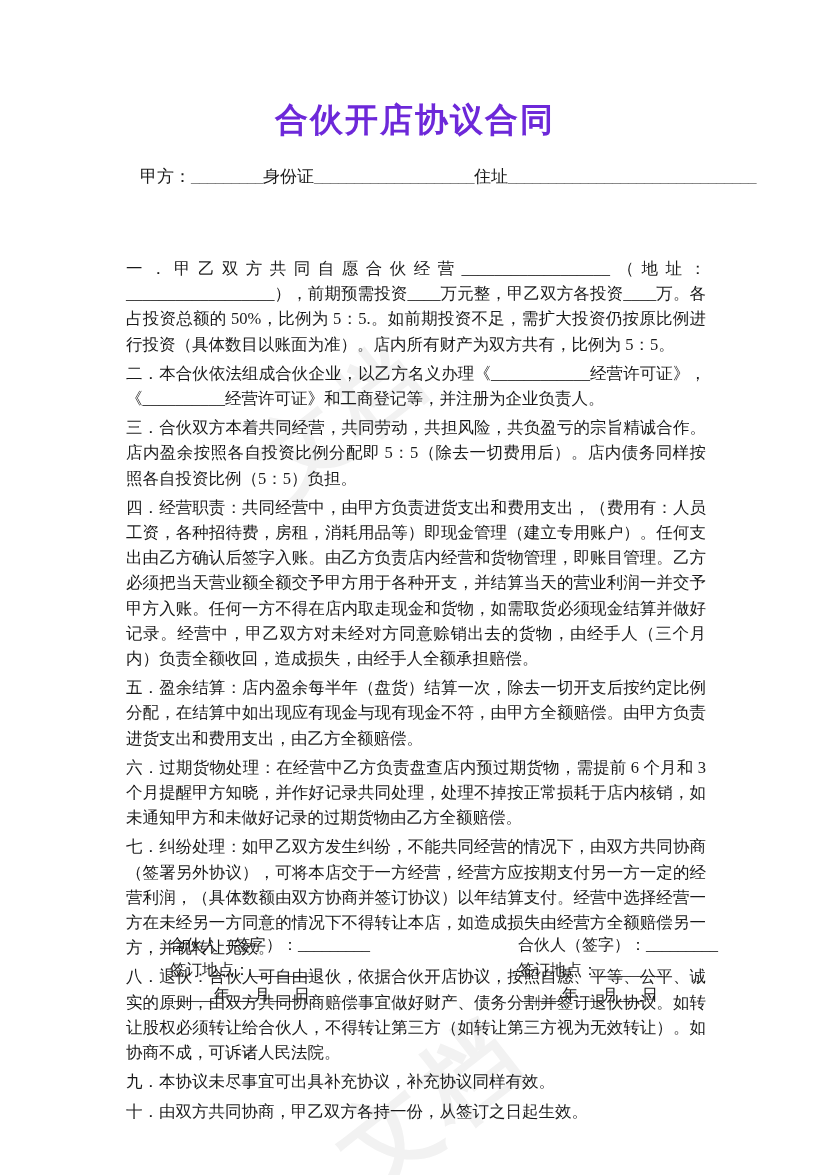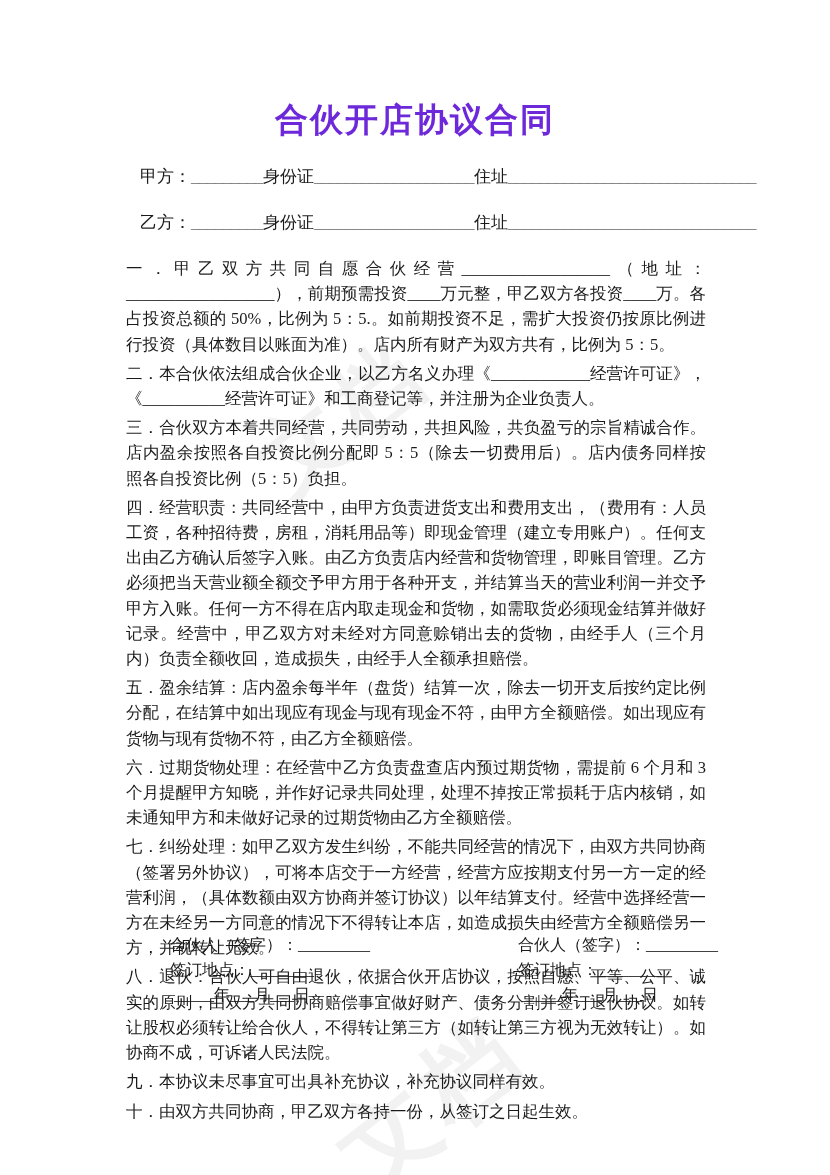--- a/index.html
+++ b/index.html
@@ -113,31 +113,28 @@
 
   <div class="watermark watermark-mid">文档</div>
   <div class="watermark watermark-bottom">文档</div>
 
   <div class="doc-title">合伙开店协议合同</div>
 
   <div class="party-block">
     <div class="party-line">
       <span>甲方：</span><span class="blank">_________</span><span>身份证</span><span class="blank">____________________</span><span>住址</span><span class="blank">_______________________________</span>
     </div>
-    <div class="party-line">
-      <span>乙方：</span><span class="blank">_________</span><span>身份证</span><span class="blank">____________________</span><span>住址</span><span class="blank">_______________________________</span>
-    </div>
   </div>
 
   <div class="body-block">
     <p class="clause">一．甲乙双方共同自愿合伙经营__________________（地址：__________________），前期预需投资____万元整，甲乙双方各投资____万。各占投资总额的 50%，比例为 5：5.。如前期投资不足，需扩大投资仍按原比例进行投资（具体数目以账面为准）。店内所有财产为双方共有，比例为 5：5。</p>
     <p class="clause">二．本合伙依法组成合伙企业，以乙方名义办理《____________经营许可证》，《__________经营许可证》和工商登记等，并注册为企业负责人。</p>
     <p class="clause">三．合伙双方本着共同经营，共同劳动，共担风险，共负盈亏的宗旨精诚合作。店内盈余按照各自投资比例分配即 5：5（除去一切费用后）。店内债务同样按照各自投资比例（5：5）负担。</p>
     <p class="clause">四．经营职责：共同经营中，由甲方负责进货支出和费用支出，（费用有：人员工资，各种招待费，房租，消耗用品等）即现金管理（建立专用账户）。任何支出由乙方确认后签字入账。由乙方负责店内经营和货物管理，即账目管理。乙方必须把当天营业额全额交予甲方用于各种开支，并结算当天的营业利润一并交予甲方入账。任何一方不得在店内取走现金和货物，如需取货必须现金结算并做好记录。经营中，甲乙双方对未经对方同意赊销出去的货物，由经手人（三个月内）负责全额收回，造成损失，由经手人全额承担赔偿。</p>
-    <p class="clause">五．盈余结算：店内盈余每半年（盘货）结算一次，除去一切开支后按约定比例分配，在结算中如出现应有现金与现有现金不符，由甲方全额赔偿。如出现应有货物与现有货物不符，由乙方全额赔偿。</p>
+    <p class="clause">五．盈余结算：店内盈余每半年（盘货）结算一次，除去一切开支后按约定比例分配，在结算中如出现应有现金与现有现金不符，由甲方全额赔偿。由甲方负责进货支出和费用支出，由乙方全额赔偿。</p>
     <p class="clause">六．过期货物处理：在经营中乙方负责盘查店内预过期货物，需提前 6 个月和 3 个月提醒甲方知晓，并作好记录共同处理，处理不掉按正常损耗于店内核销，如未通知甲方和未做好记录的过期货物由乙方全额赔偿。</p>
     <p class="clause">七．纠纷处理：如甲乙双方发生纠纷，不能共同经营的情况下，由双方共同协商（签署另外协议），可将本店交于一方经营，经营方应按期支付另一方一定的经营利润，（具体数额由双方协商并签订协议）以年结算支付。经营中选择经营一方在未经另一方同意的情况下不得转让本店，如造成损失由经营方全额赔偿另一方，并视转让无效。</p>
     <p class="clause">八．退伙：合伙人可自由退伙，依据合伙开店协议，按照自愿、平等、公平、诚实的原则，由双方共同协商赔偿事宜做好财产、债务分割并签订退伙协议。如转让股权必须转让给合伙人，不得转让第三方（如转让第三方视为无效转让）。如协商不成，可诉诸人民法院。</p>
     <p class="clause">九．本协议未尽事宜可出具补充协议，补充协议同样有效。</p>
     <p class="clause">十．由双方共同协商，甲乙双方各持一份，从签订之日起生效。</p>
   </div>
 
   <div class="sign-block">
     <div class="sign-col sign-col-left">
       <div>合伙人（签字）：_________</div>

